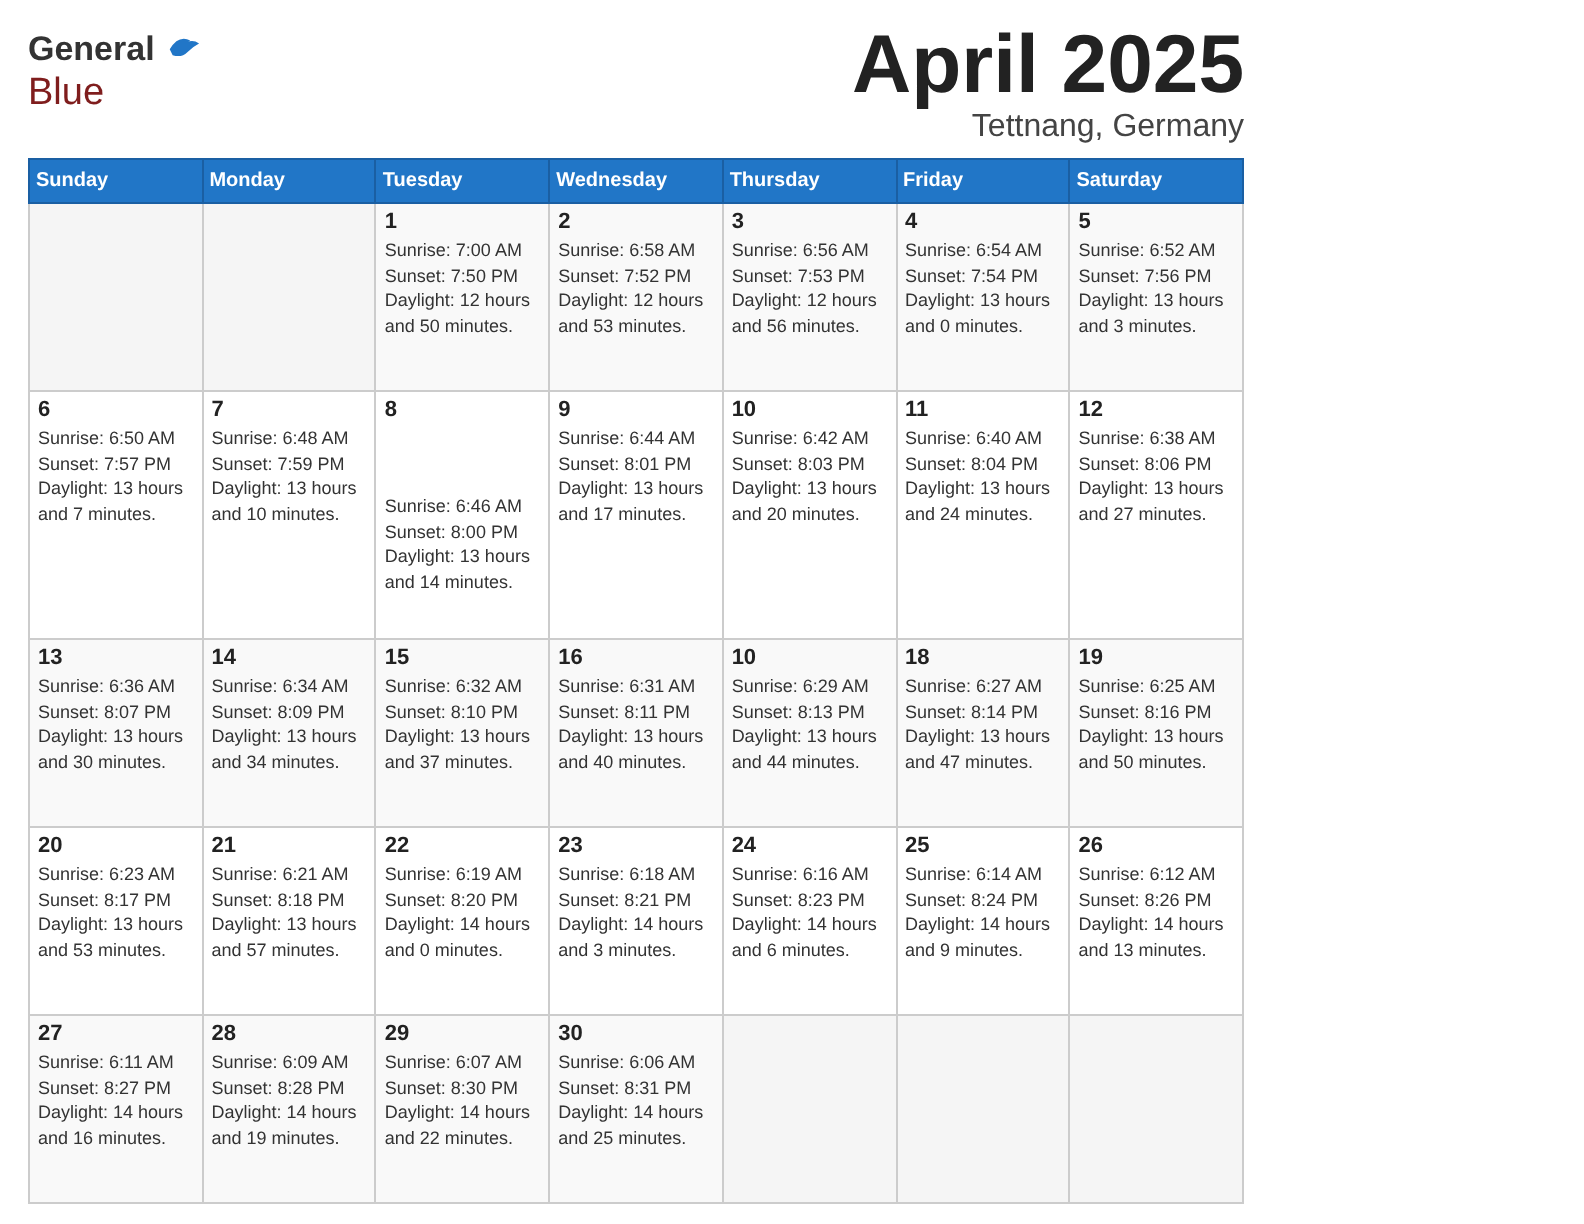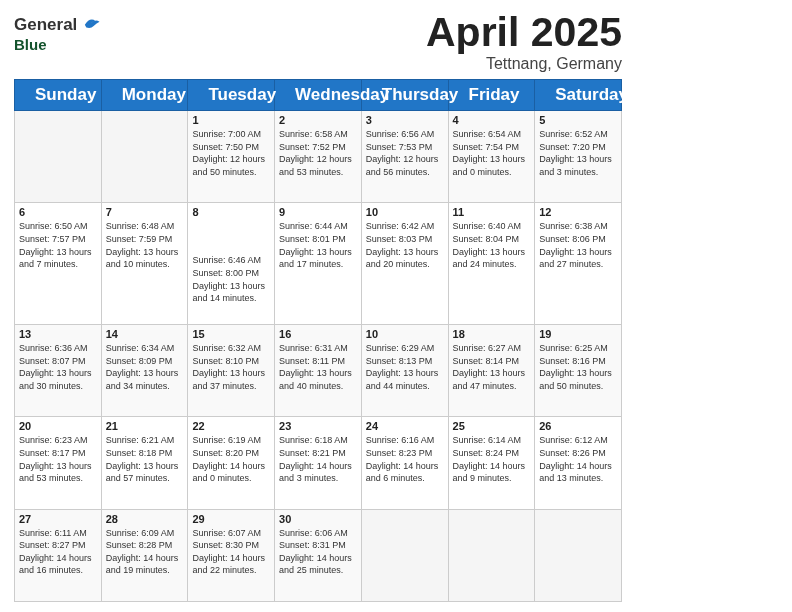--- a/index.html
+++ b/index.html
@@ -51,23 +51,23 @@
     }
     .calendar {
       flex: 1;
       border-collapse: collapse;
       width: 100%;
       table-layout: fixed;
     }
     .calendar thead tr th {
       background-color: #2176c7;
       color: #fff;
-      font-size: 17px;
+      font-size: 10px;
       font-weight: bold;
-      padding: 5px 20px;
+      padding: 5px 3px;
       text-align: left;
       border: 1px solid #1a5fa3;
     }
     .calendar tbody tr td {
       border: 1px solid #ccc;
       vertical-align: top;
       padding: 3px 4px;
       font-size: 9.2px;
       color: #222;
       background: #fff;
@@ -100,21 +100,21 @@
 <div class="page">
   <div class="header">
     <div class="logo">
       <div>
         <div style="display:flex;align-items:center;">
           <span class="logo-general" style="font-size:17px;font-weight:bold;">General</span>
           <svg class="logo-icon" viewBox="0 0 30 25" xmlns="http://www.w3.org/2000/svg">
             <path d="M8,12 Q14,2 22,6 Q18,8 16,10 Q22,4 28,8 Q24,10 20,14 Q16,18 10,16 Z" fill="#2176c7"></path>
           </svg>
         </div>
-        <span class="logo-blue" style="font-size:15px;font-weight:bold;color:#14532d;">Blue</span>
+        <span class="logo-blue" style="font-size:19px;font-weight:normal;color:#7f1d1d;">Blue</span>
       </div>
     </div>
     <div class="title-block">
       <h1>April 2025</h1>
       <h2>Tettnang, Germany</h2>
     </div>
   </div>
 
   <table class="calendar">
     <thead>
@@ -156,21 +156,21 @@
           <td>
             <span class="day-number">4</span>
             <div class="day-info" style="white-space: pre-line;">Sunrise: 6:54 AM
 Sunset: 7:54 PM
 Daylight: 13 hours
 and 0 minutes.</div>
           </td>
           <td>
             <span class="day-number">5</span>
             <div class="day-info" style="white-space: pre-line;">Sunrise: 6:52 AM
-Sunset: 7:20 PM
+Sunset: 7:56 PM
 Daylight: 13 hours
 and 3 minutes.</div>
           </td>
         </tr>
         <tr>
           <td>
             <span class="day-number">6</span>
             <div class="day-info" style="white-space: pre-line;">Sunrise: 6:50 AM
 Sunset: 7:57 PM
 Daylight: 13 hours

